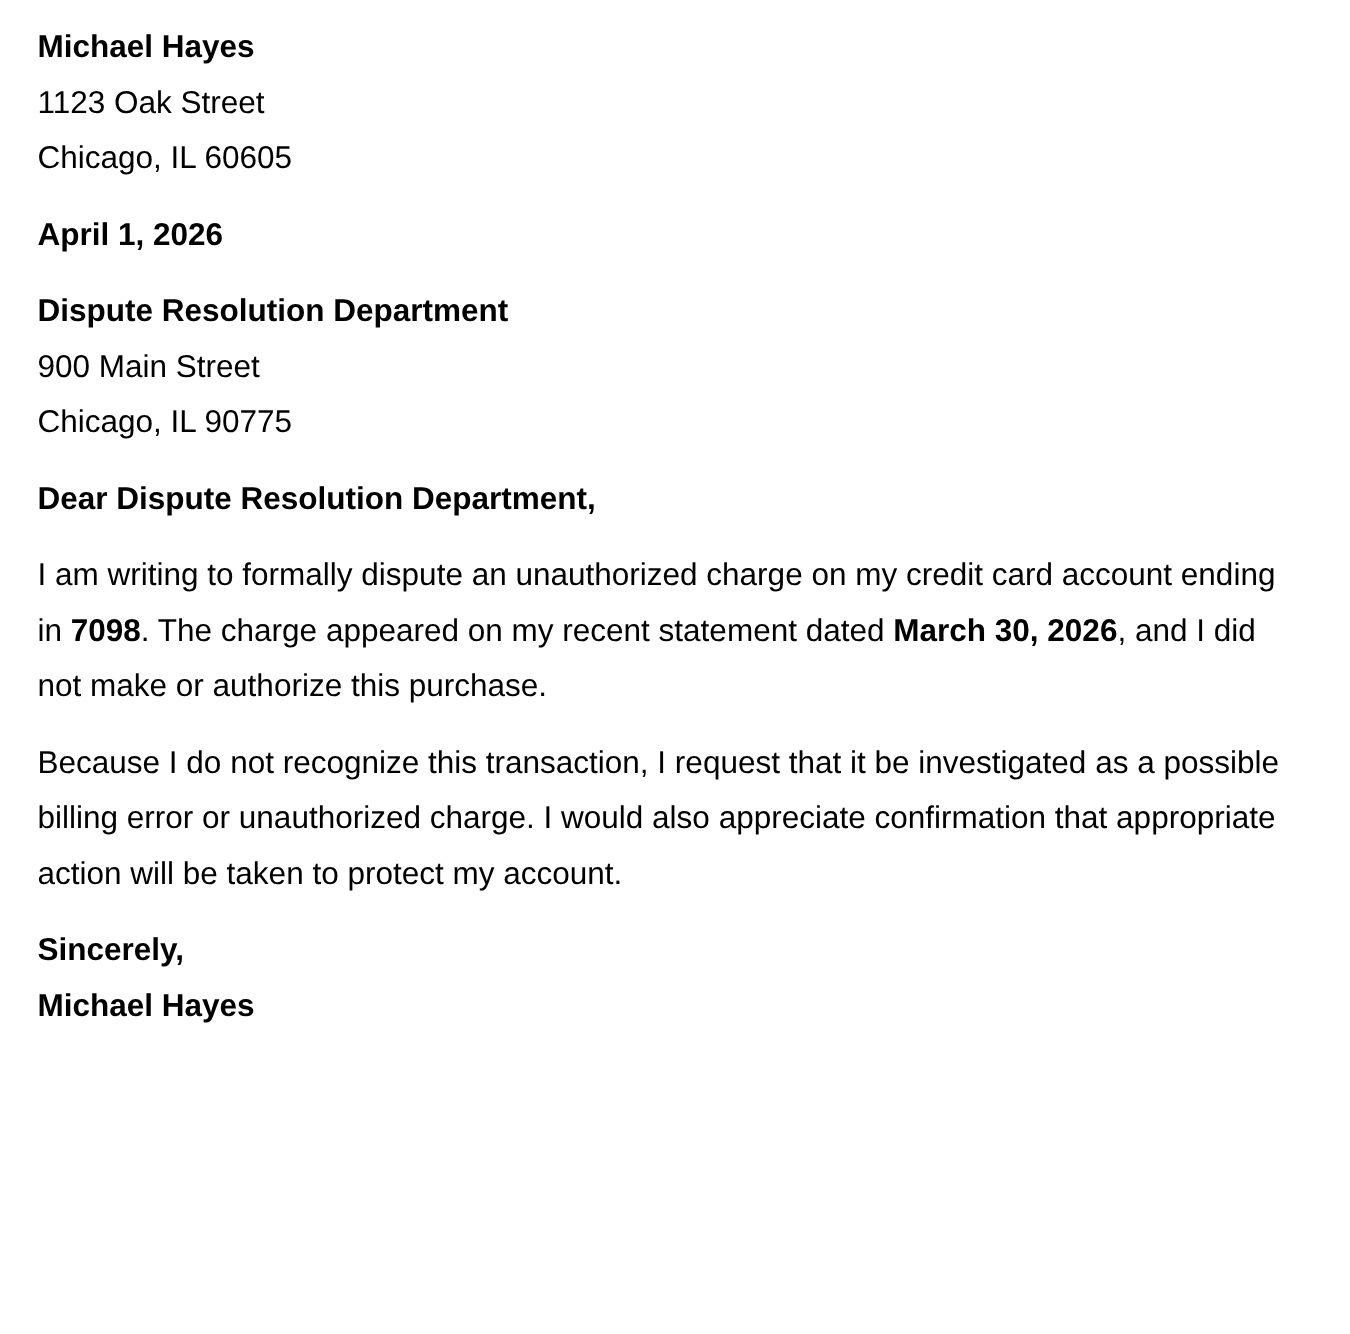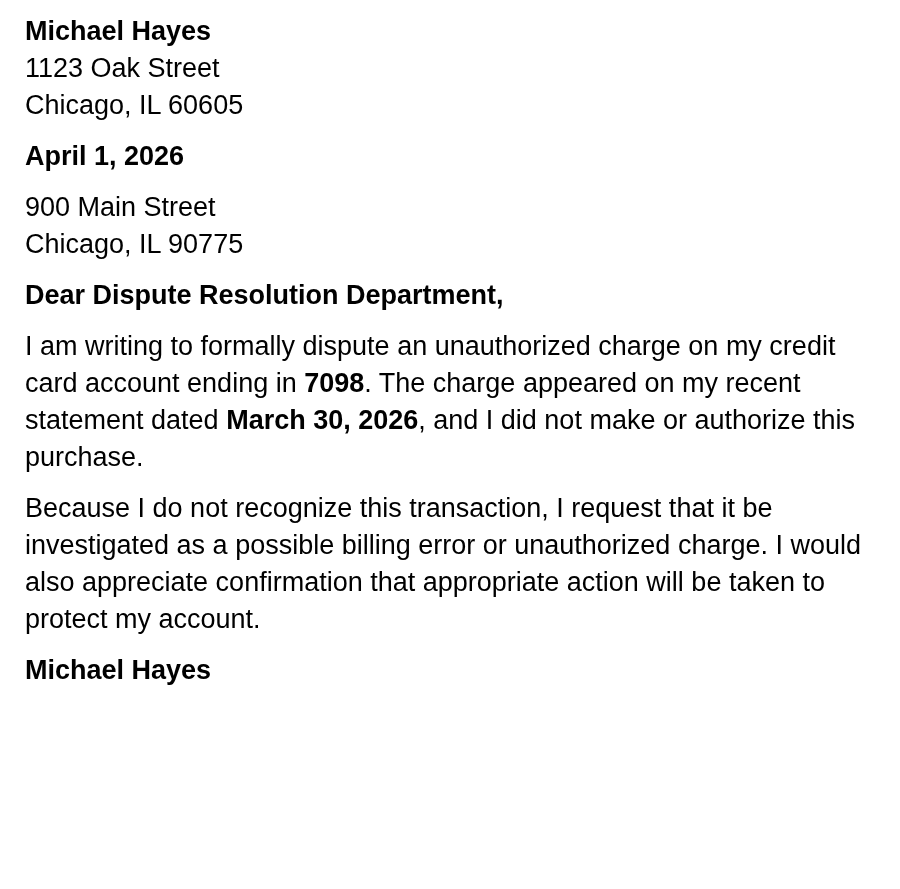--- a/index.html
+++ b/index.html
@@ -7,21 +7,21 @@
     padding: 0;
     background: #ffffff;
   }
   .page {
     width: 900px;
     height: 889px;
     box-sizing: border-box;
     background: #ffffff;
     color: #000000;
     font-family: "Liberation Sans", "DejaVu Sans", sans-serif;
-    font-size: 27px;
+    font-size: 21px;
     line-height: 37px;
     padding: 13px 23px 0 25px;
     overflow: hidden;
   }
   .block {
     margin: 0 0 14px 0;
     max-width: 842px;
   }
   .b { font-weight: bold; }
   p { margin: 0; }
@@ -35,35 +35,37 @@
     <p class="b">Michael Hayes</p>
     <p>1123 Oak Street</p>
     <p>Chicago, IL 60605</p>
   </div>
 
   <div class="block">
     <p class="b">April 1, 2026</p>
   </div>
 
   <div class="block">
+    <p class="b">Dispute Resolution Department</p>
     <p>900 Main Street</p>
     <p>Chicago, IL 90775</p>
   </div>
 
 
   <div class="block">
     <p class="b">Dear Dispute Resolution Department,</p>
   </div>
 
   <div class="block">
     <p><span>I am writing to formally dispute an unauthorized charge on my credit card account ending in </span><span class="b">7098</span><span>. The charge appeared on my recent statement dated </span><span class="b">March 30, 2026</span><span>, and I did not make or authorize this purchase.</span></p>
   </div>
 
   <div class="block">
     <p>Because I do not recognize this transaction, I request that it be investigated as a possible billing error or unauthorized charge. I would also appreciate confirmation that appropriate action will be taken to protect my account.</p>
   </div>
 
 
   <div class="block">
+    <p class="b">Sincerely,</p>
     <p class="b">Michael Hayes</p>
   </div>
 
 </div>
 
 </body></html>

